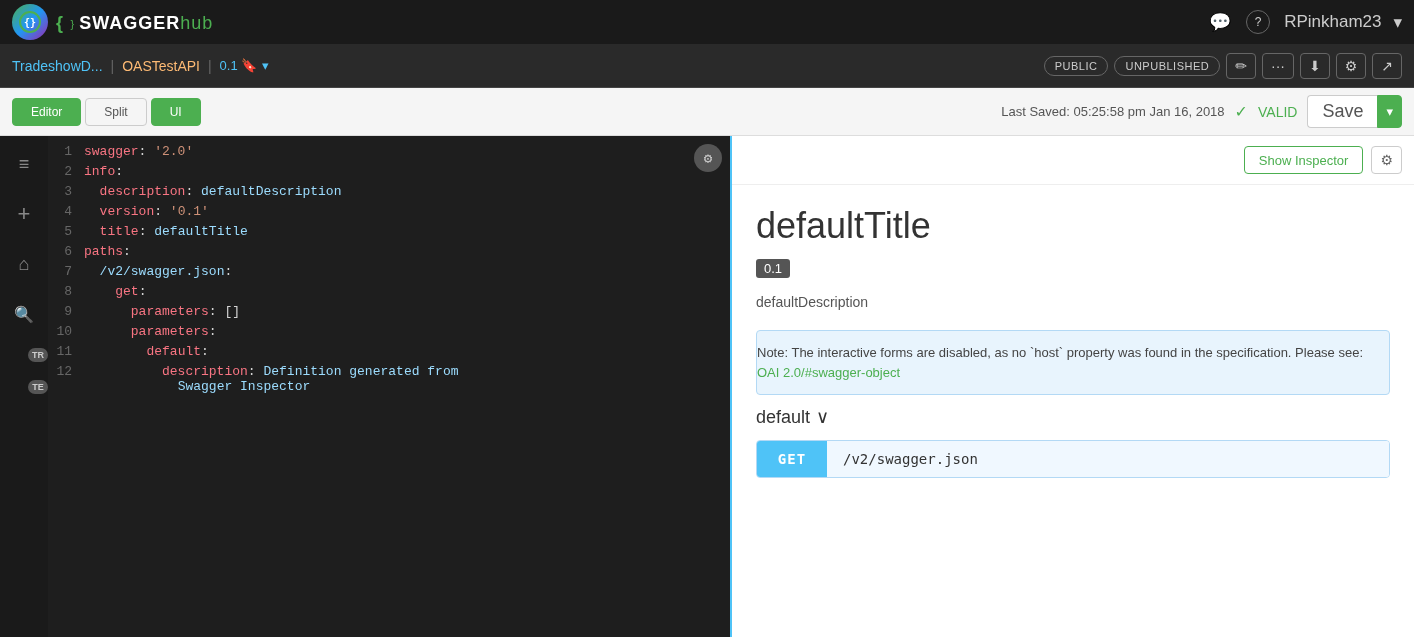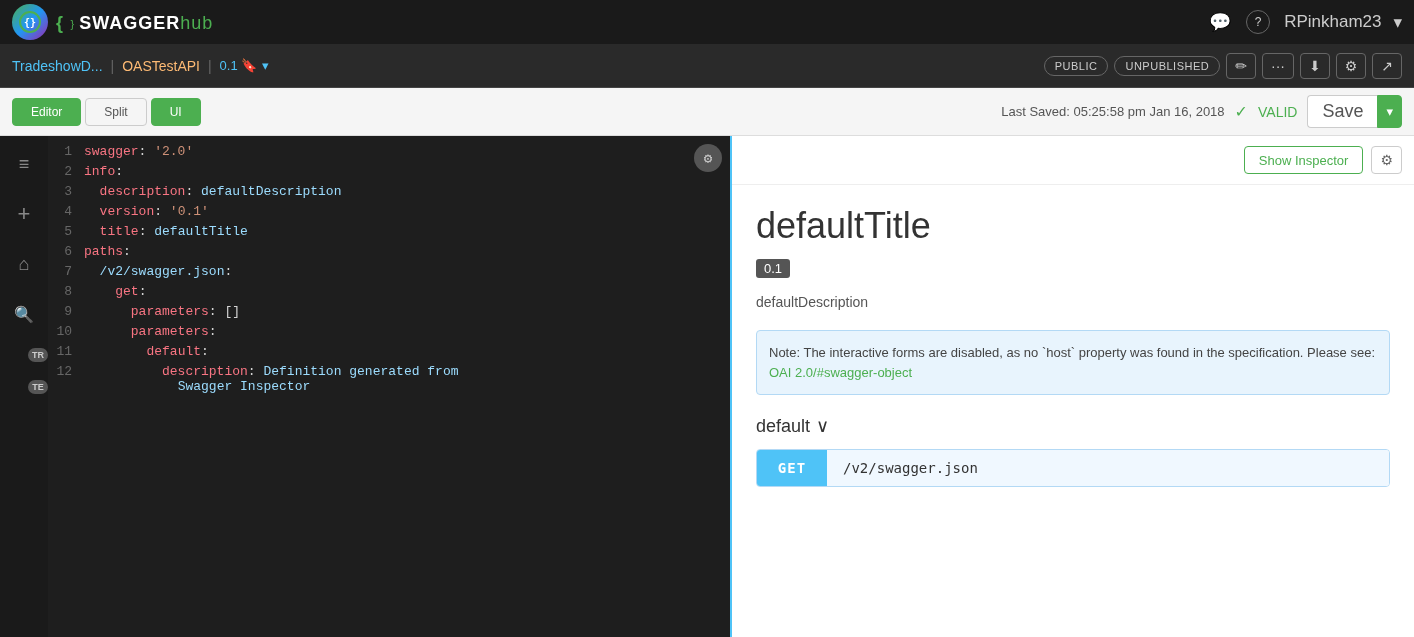--- a/index.html
+++ b/index.html
@@ -156,21 +156,21 @@
     }
     .ui-content { padding: 20px 24px; }
     .api-main-title { font-size: 36px; color: #333; font-weight: 300; margin-bottom: 12px; }
     .api-version-tag {
       display: inline-block; background: #555; color: white;
       padding: 2px 8px; border-radius: 3px; font-size: 13px; margin-bottom: 16px;
     }
     .api-description { color: #555; font-size: 14px; margin-bottom: 20px; }
     .note-box {
       background: #e8f4fd; border: 1px solid #b3d9f5; border-radius: 4px;
-      padding: 12px 12px; margin-bottom: 20px; font-size: 13px; color: #444; line-height: 1.5;
+      padding: 12px 0; margin-bottom: 11px; font-size: 13px; color: #444; line-height: 1.5;
     }
     .note-link { color: #4caf50; text-decoration: none; }
     .endpoint-group { margin-bottom: 12px; }
     .group-header {
       display: flex; align-items: center; gap: 6px;
       font-size: 18px; color: #333; font-weight: 400; margin-bottom: 12px;
     }
     .endpoint-row {
       display: flex; align-items: center; border: 1px solid #b3d9f5;
       border-radius: 4px; overflow: hidden;

